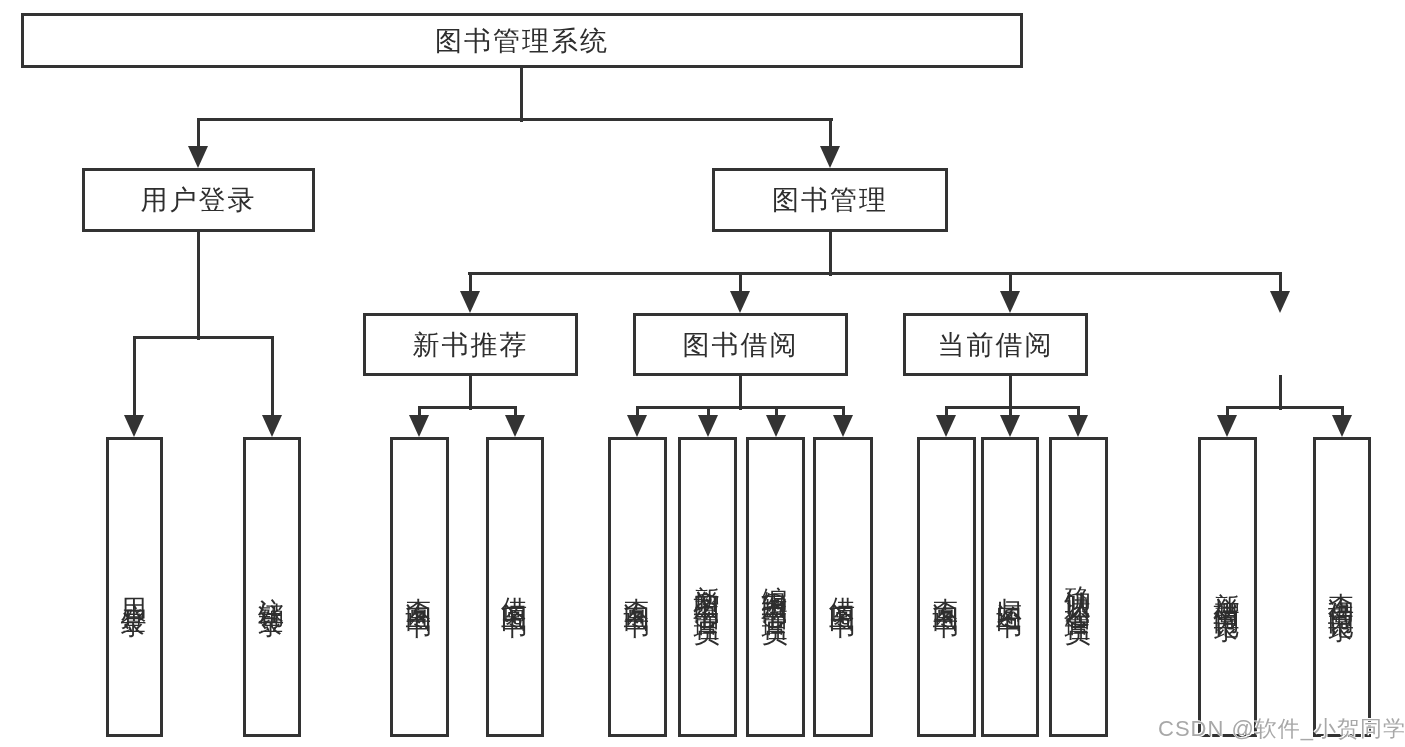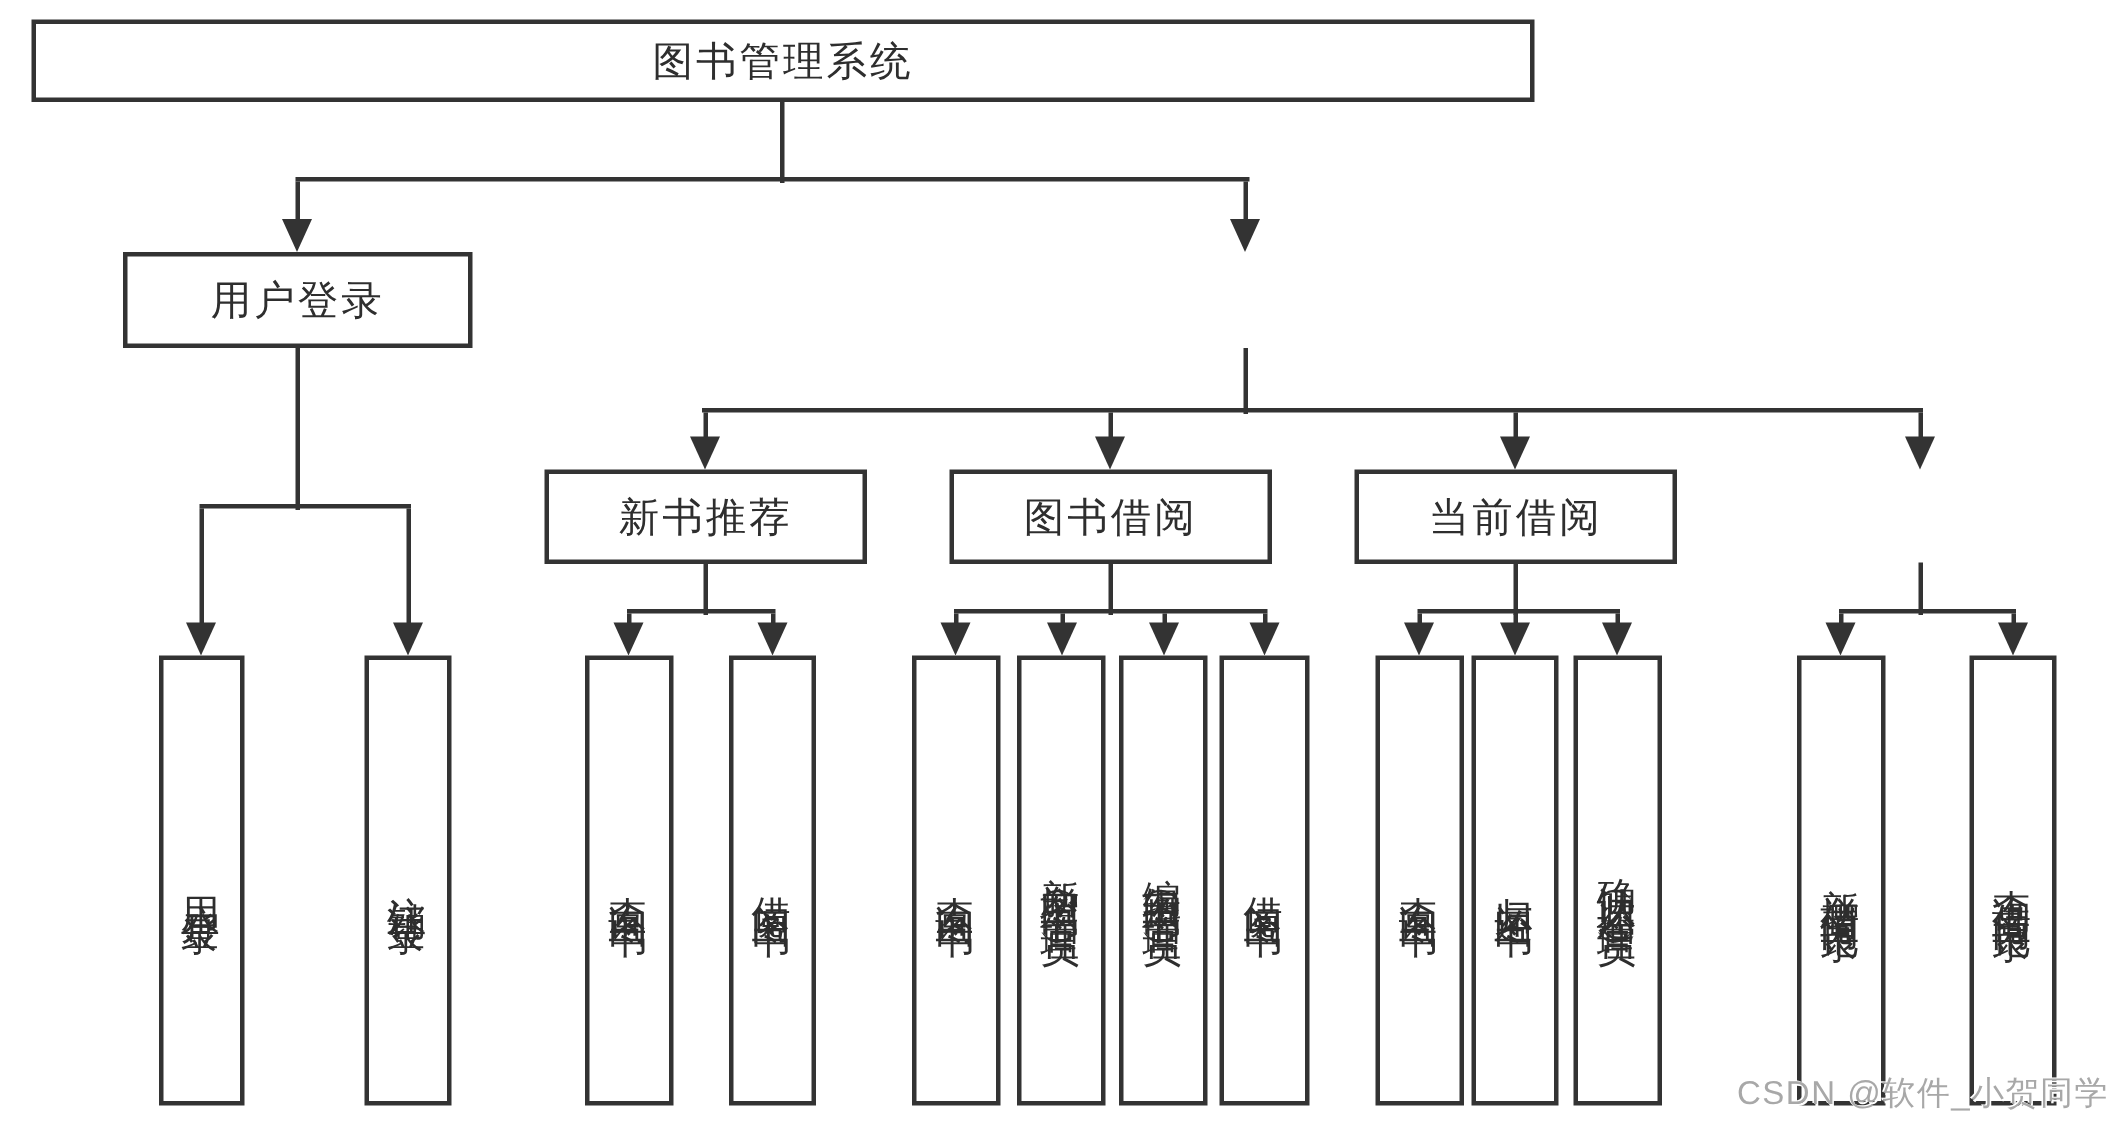--- a/index.html
+++ b/index.html
@@ -37,28 +37,31 @@
 
 <div id="canvas">
 
   <div class="box h" style="left:21px;top:13px;width:1002px;height:55px">
     <span>图书管理系统</span>
   </div>
 
   <div class="box h" style="left:82px;top:168px;width:233px;height:64px">
     <span>用户登录</span>
   </div>
+  <div class="box h" style="left:712px;top:168px;width:236px;height:64px">
+    <span>图书管理</span>
+  </div>
 
   <div class="box h" style="left:633px;top:313px;width:215px;height:63px">
     <span>图书借阅</span>
   </div>
   <div class="box h" style="left:363px;top:313px;width:215px;height:63px">
     <span>新书推荐</span>
   </div>
-  <div class="box h" style="left:903px;top:313px;width:215px;height:63px">
+  <div class="box h" style="left:903px;top:313px;width:185px;height:63px">
     <span>当前借阅</span>
   </div>
 
   <div class="box v" style="left:106px;top:437px;width:57px;height:300px">
     <span>用户登录</span>
   </div>
   <div class="box v" style="left:243px;top:437px;width:58px;height:300px">
     <span>注销登录</span>
   </div>
 

